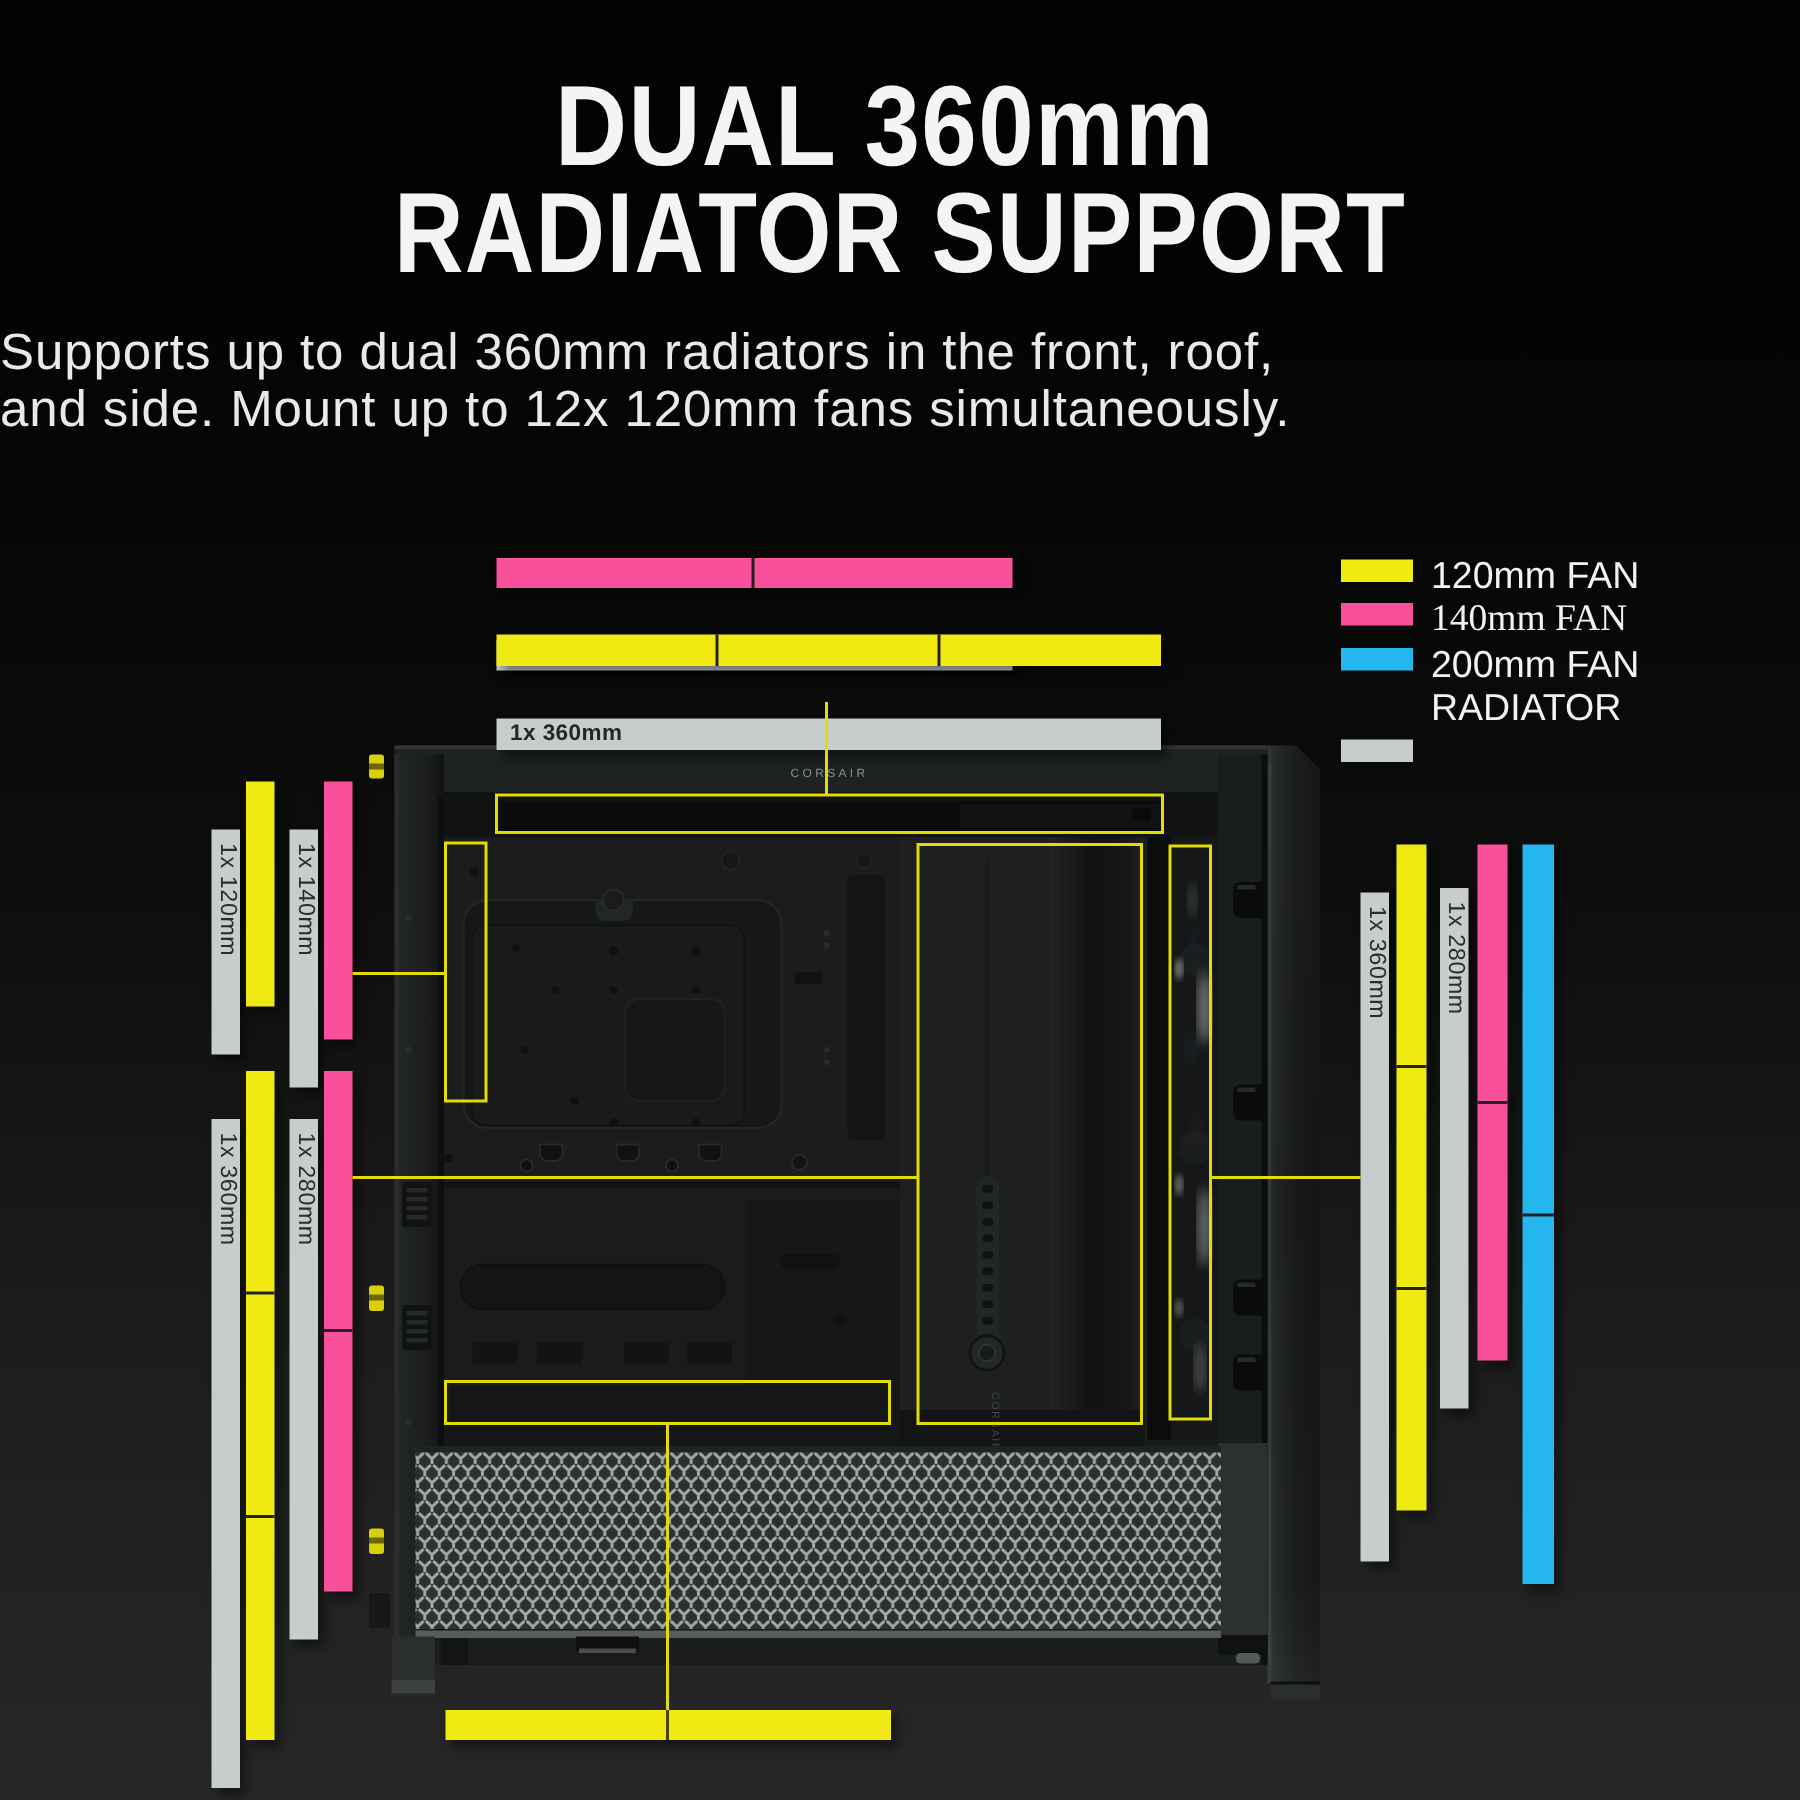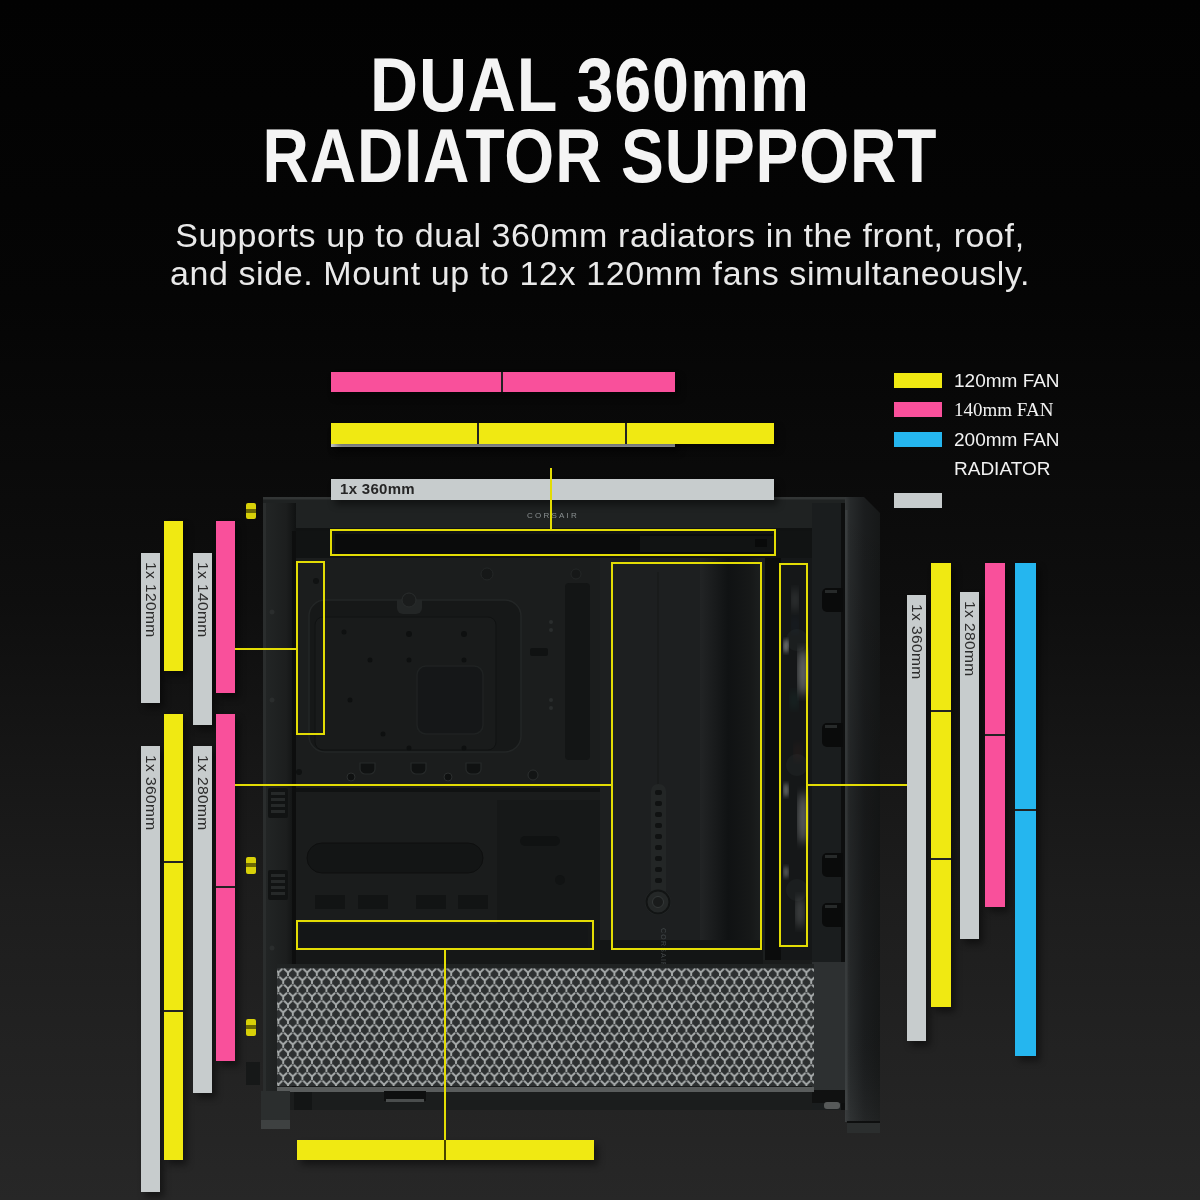--- a/index.html
+++ b/index.html
@@ -1,29 +1,29 @@
 <!DOCTYPE html>
 <html><head>
 <meta charset="utf-8">
 <style>
   html,body{margin:0;padding:0;}
   body{width:1200px;height:1200px;overflow:hidden;position:relative;
        background:linear-gradient(180deg,#020202 0%,#050505 25%,#0e0e0e 50%,#1d1d1d 75%,#272727 100%);
        font-family:"Liberation Sans", sans-serif;}
   .abs{position:absolute;}
   .ttl{color:#f4f4f4;font-weight:bold;text-align:center;width:1200px;letter-spacing:1px;}
-  .sub{color:#e9e9e9;text-align:center;width:1200px;}
+  .sub{color:#e9e9e9;text-align:left;width:1200px;}
   .bar{position:absolute;box-shadow:4px 5px 7px rgba(0,0,0,0.45);}
   .yel{background:#f0e912;}
   .pnk{background:#f9509b;}
   .blu{background:#25b6ef;}
   .gry{background:#c7cccd;margin-top:32px;}
   .glbl{box-sizing:border-box;color:#262626;font-size:15px;font-weight:bold;line-height:20px;padding-left:9px;letter-spacing:0.3px;}
   .vlbl{box-sizing:border-box;color:#2c2c2c;font-size:15.5px;writing-mode:vertical-rl;padding-top:9px;letter-spacing:0.4px;}
-  .leg{color:#f2f2f2;font-size:19px;}
+  .leg{color:#f2f2f2;font-size:25px;}
   .ann{position:absolute;border:2px solid #e3dc04;}
   .line{position:absolute;background:#e3dc04;}
 </style>
 </head>
 <body>
 
 <div class="abs ttl" style="top:41px;left:-10px;font-size:76px;transform:scaleX(0.875);">DUAL 360mm</div>
 <div class="abs ttl" style="top:112px;left:0;font-size:76px;transform:scaleX(0.845);">RADIATOR SUPPORT</div>
 <div class="abs sub" style="top:216px;left:0;font-size:34px;line-height:38px;letter-spacing:0.6px;">Supports up to dual 360mm radiators in the front, roof,<br>and side. Mount up to 12x 120mm fans simultaneously.</div>
 

